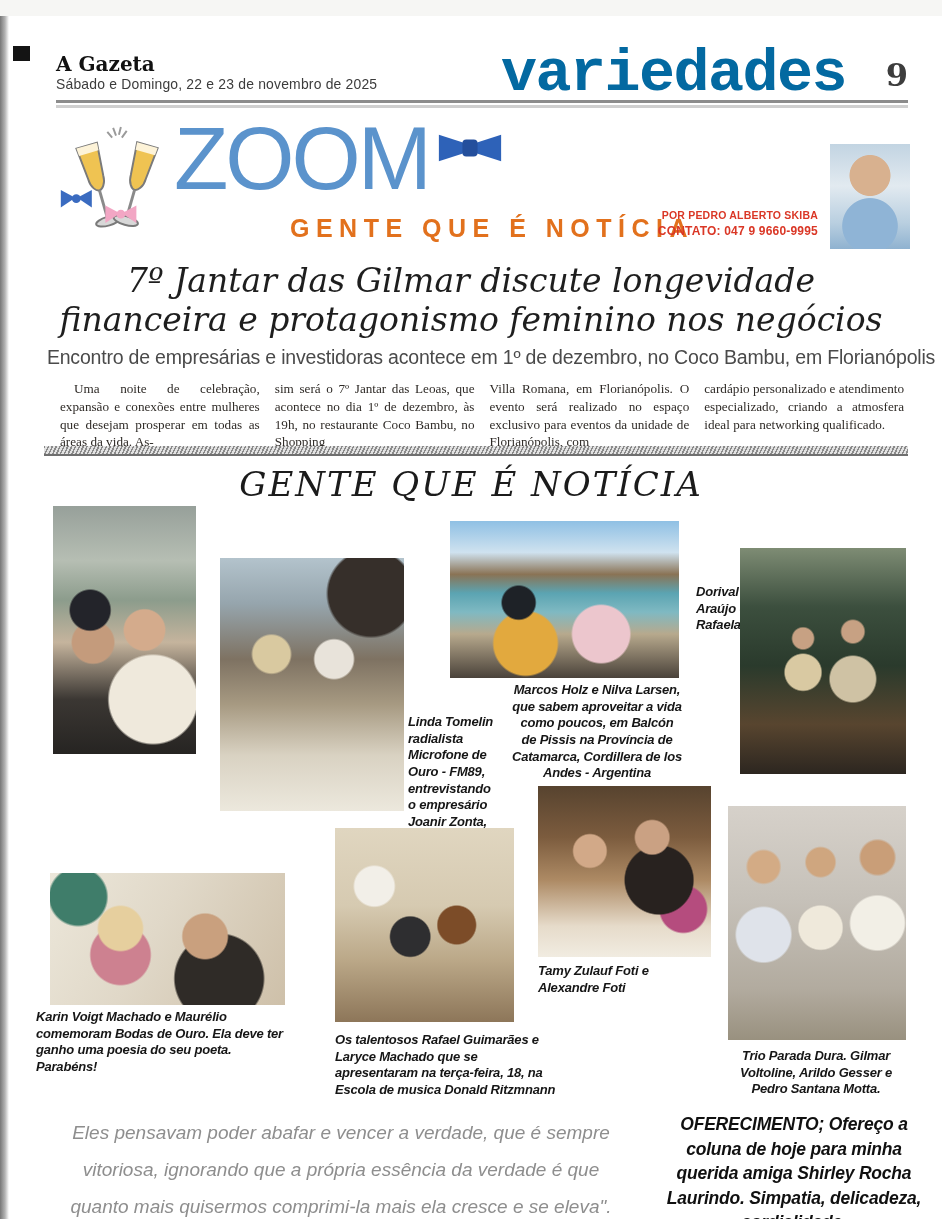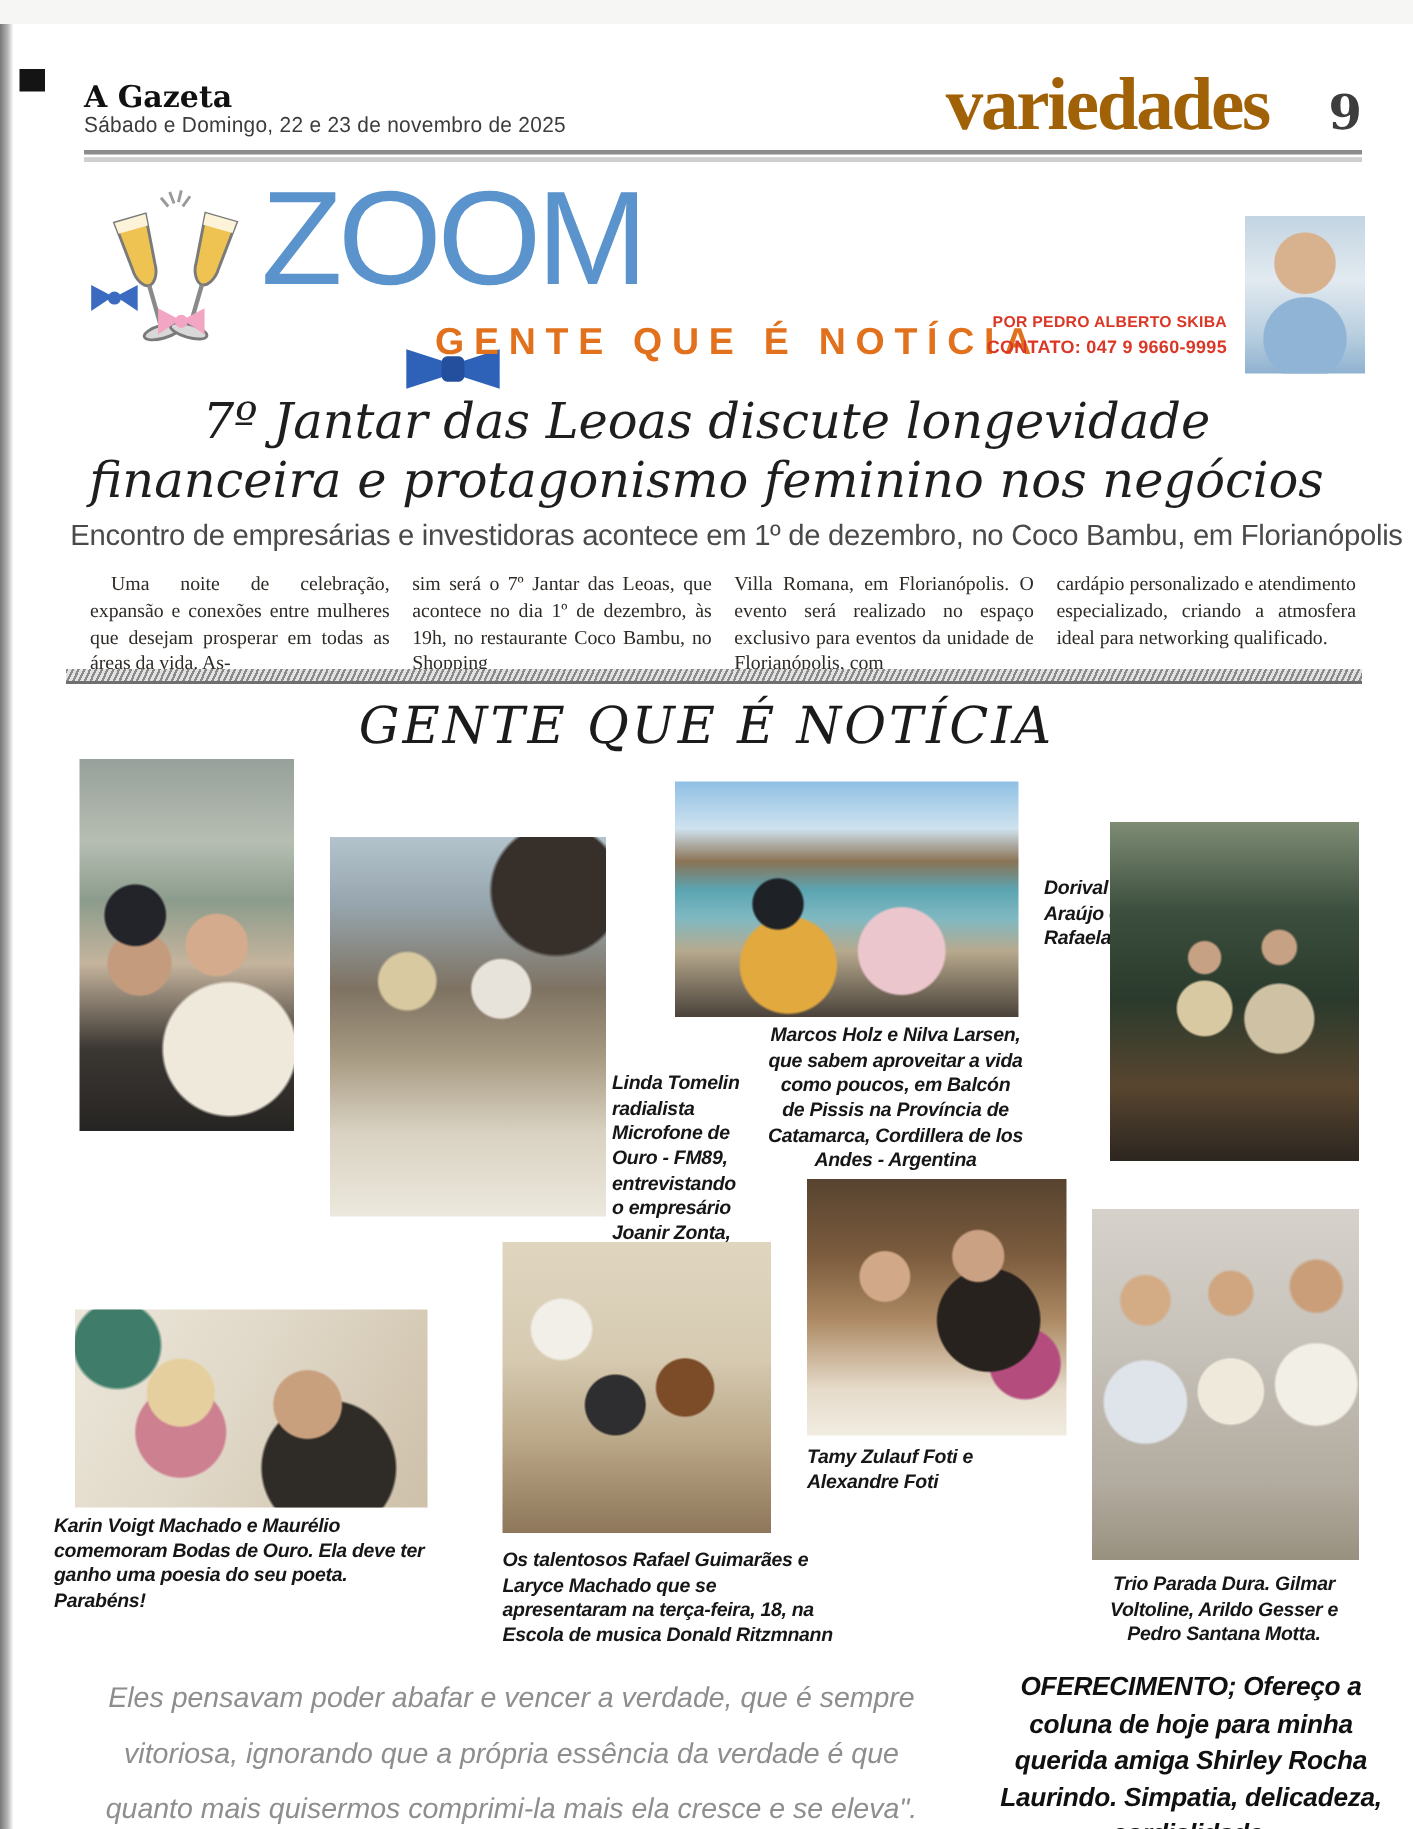--- a/index.html
+++ b/index.html
@@ -8,31 +8,31 @@
   
   .scan-edge{position:absolute;left:0;top:0;width:9px;height:100%;
              background:linear-gradient(90deg,#4a4a4a 0%,#9a9a9a 55%,rgba(255,255,255,0) 100%);opacity:.75;}
   .scan-mark{position:absolute;left:13px;top:30px;width:17px;height:15px;background:#141414;}
 
   
   .mast-name{position:absolute;left:56px;top:36px;font-family:"DejaVu Serif",serif;
              font-weight:700;font-size:20px;color:#111;}
   .mast-date{position:absolute;left:56px;top:60px;font-size:14.5px;color:#3c3c3c;letter-spacing:.2px;
              transform:scaleX(.96);transform-origin:left top;}
-  .mast-section{position:absolute;right:96px;top:24px;font-family:Liberation Serif, serif;
-                font-weight:700;font-size:50px;letter-spacing:-1.5px;color:#a16207;}
+  .mast-section{position:absolute;right:96px;top:24px;font-family:Liberation Mono, monospace;
+                font-weight:700;font-size:60px;letter-spacing:-1.5px;color:#0369a1;}
   .mast-pagenum{position:absolute;right:34px;top:40px;font-family:"DejaVu Serif",serif;
                 font-weight:700;font-size:32px;color:#3d3d3d;}
   .mast-rule{position:absolute;left:56px;right:34px;top:84px;height:3px;background:#8c8c8c;
              border-bottom:2px solid #fff;box-shadow:0 3px 0 #cfcfcf;}
 
   
   .logo{position:absolute;left:58px;top:108px;right:32px;height:132px;}
   .logo-glasses{position:absolute;left:0;top:2px;width:118px;height:126px;}
-  .logo-title{position:absolute;left:116px;top:-14px;display:flex;align-items:center;flex-direction:column;}
+  .logo-title{position:absolute;left:116px;top:-14px;display:flex;}
   .logo-word{font-size:89px;font-weight:400;letter-spacing:-3px;color:#5b93cc;line-height:1.1;}
   .logo-bowtie{width:66px;height:40px;margin:18px 6px 0 8px;}
   .logo-tagline{position:absolute;left:232px;top:90px;font-size:25px;font-weight:700;
                 color:#e2711d;letter-spacing:6.5px;white-space:nowrap;}
   .logo-contact{position:absolute;right:92px;top:84px;text-align:right;color:#da3726;
                 font-weight:700;line-height:1.45;letter-spacing:.2px;}
   .logo-contact .l1{font-size:10.5px;}
   .logo-contact .l2{font-size:12px;}
   .logo-pedro{position:absolute;right:0;top:20px;width:80px;height:105px;}
 
@@ -172,21 +172,21 @@
 
     <div class="logo-contact">
       <div class="l1">POR PEDRO ALBERTO SKIBA</div>
       <div class="l2">CONTATO: 047 9 9660-9995</div>
     </div>
 
     <div class="photo logo-pedro ph-pedro"></div>
   </div>
 
   <div class="headline">
-    <div>7º Jantar das Leoas discute longevidade</div>
+    <div>7º Jantar das Gilmar discute longevidade</div>
     <div>financeira e protagonismo feminino nos negócios</div>
   </div>
   <div class="deck">Encontro de empresárias e investidoras acontece em 1º de dezembro, no Coco Bambu, em Florianópolis</div>
 
   <div class="bodycols">
     <div class="col first">Uma noite de celebração, expansão e conexões entre mulheres que desejam prosperar em todas as áreas da vida. As-</div>
     <div class="col">sim será o 7º Jantar das Leoas, que acontece no dia 1º de dezembro, às 19h, no restaurante Coco Bambu, no Shopping</div>
     <div class="col">Villa Romana, em Florianópolis. O evento será realizado no espaço exclusivo para eventos da unidade de Florianópolis, com</div>
     <div class="col">cardápio personalizado e atendimento especializado, criando a atmosfera ideal para networking qualificado.</div>
   </div>

